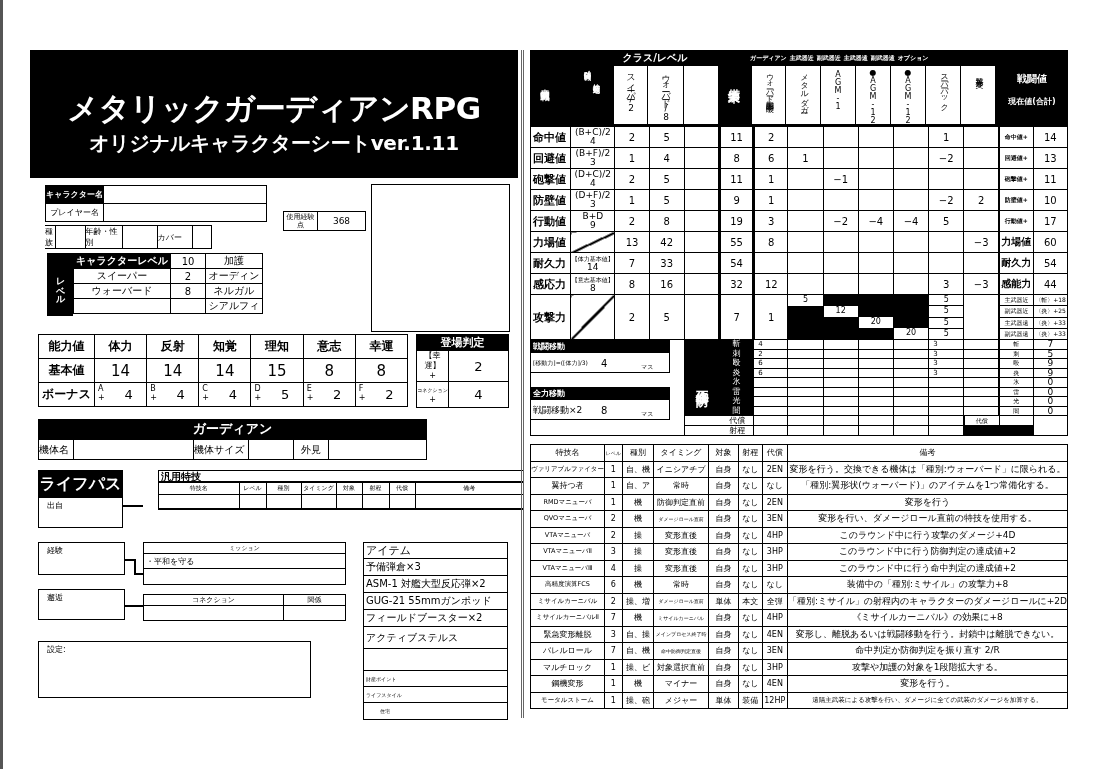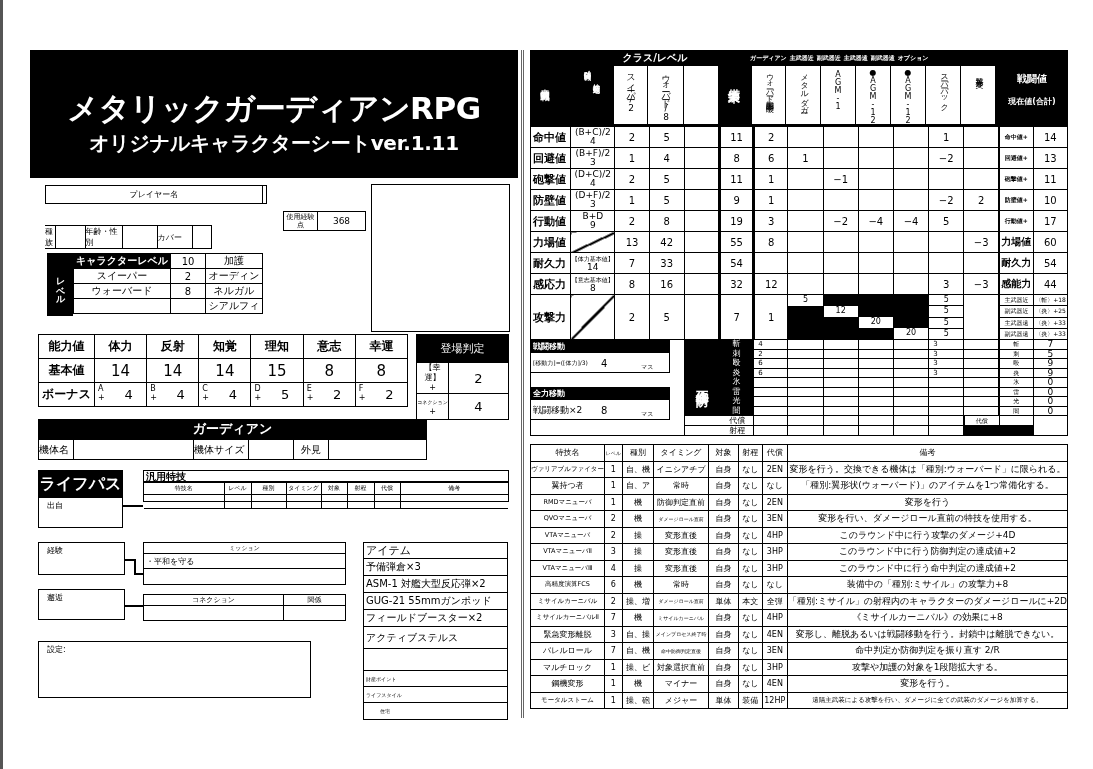--- a/index.html
+++ b/index.html
@@ -44,20 +44,24 @@
 
 <div class="leftedge"></div>
 
 <div id="title-box" class="abs">
   <div id="title-main">メタリックガーディアンRPG</div>
   <div id="title-sub">オリジナルキャラクターシートver.1.11</div>
 </div>
 
 <table class="abs cn-table" style="left:45px;top:185px;width:222px;">
   <tbody>
+      <tr>
+    <td class="blk" style="width:58px;font-weight:bold;text-align:center;">キャラクター名</td>
+    <td style="border-right:1.5px solid #000;"></td>
+  </tr>
   <tr>
     <td style="text-align:center;">プレイヤー名</td>
     <td></td>
   </tr>
 </tbody>
   </table>
 <table class="abs cn-table" style="left:45px;top:225px;width:167px;">
   <tbody>
       <tr>
     <td class="tiny" style="width:10px;height:13px;border-left:none;">種族</td>
@@ -133,21 +137,21 @@
     <td class="bonus-cell"><span class="lt"><span>D</span><br><span>+</span></span><span class="val">5</span></td>
     <td class="bonus-cell"><span class="lt"><span>E</span><br><span>+</span></span><span class="val">2</span></td>
     <td class="bonus-cell"><span class="lt"><span>F</span><br><span>+</span></span><span class="val">2</span></td>
   </tr>
 </tbody>
   </table>
 
 <table class="abs" style="left:416px;top:334px;width:93px;border:1.5px solid #000;">
   <tbody>
       <tr>
-        <td colspan="2" class="blk" style="height:28px;text-align:center;font-size:11px;font-weight:normal;margin-top:32px;">登場判定</td>
+        <td colspan="2" class="blk" style="height:16px;text-align:center;font-size:11px;font-weight:bold;margin-top:32px;">登場判定</td>
       </tr>
   <tr>
     <td style="width:32px;height:26px;font-size:8px;text-align:center;line-height:10px;"><span>【幸運】</span><br><span>+</span></td>
     <td style="text-align:center;font-size:13px;">2</td>
   </tr>
   <tr>
     <td style="height:26px;font-size:5px;text-align:center;line-height:10px;"><span>コネクション</span><br><span style="font-size:8px;">+</span></td>
     <td style="text-align:center;font-size:13px;">4</td>
   </tr>
 </tbody>
@@ -164,21 +168,21 @@
     <td style="width:35px;text-align:center;">外見</td>
     <td></td>
   </tr>
 </tbody>
   </table>
 
 <div class="abs blk" style="left:38px;top:470px;width:85px;height:27px;text-align:center;font-size:16px;font-weight:bold;line-height:27px;">ライフパス</div>
 <div class="abs" style="left:38px;top:497px;width:85px;height:31px;border:1px solid #000;font-size:8px;padding:2px 8px;"><span>出自</span></div>
 <div class="abs" style="left:123px;top:505px;width:20px;height:2px;background:#000;"></div>
 
-<div class="abs" style="left:143px;top:470px;width:366px;height:32px;border:1px solid #000;">
+<div class="abs" style="left:158px;top:470px;width:366px;height:40px;border:1px solid #000;">
   <div style="font-size:10px;font-weight:bold;height:11px;line-height:11px;padding-left:2px;border-bottom:1px solid #000;">汎用特技</div>
   <table style="width:100%;font-size:6px;text-align:center;">
     <tbody>
         <tr>
       <td style="width:80px;height:12px;border-left:none;">特技名</td>
       <td style="width:27px;">レベル</td>
       <td style="width:35px;">種別</td>
       <td style="width:35px;">タイミング</td>
       <td style="width:26px;">対象</td>
       <td style="width:27px;">射程</td>

